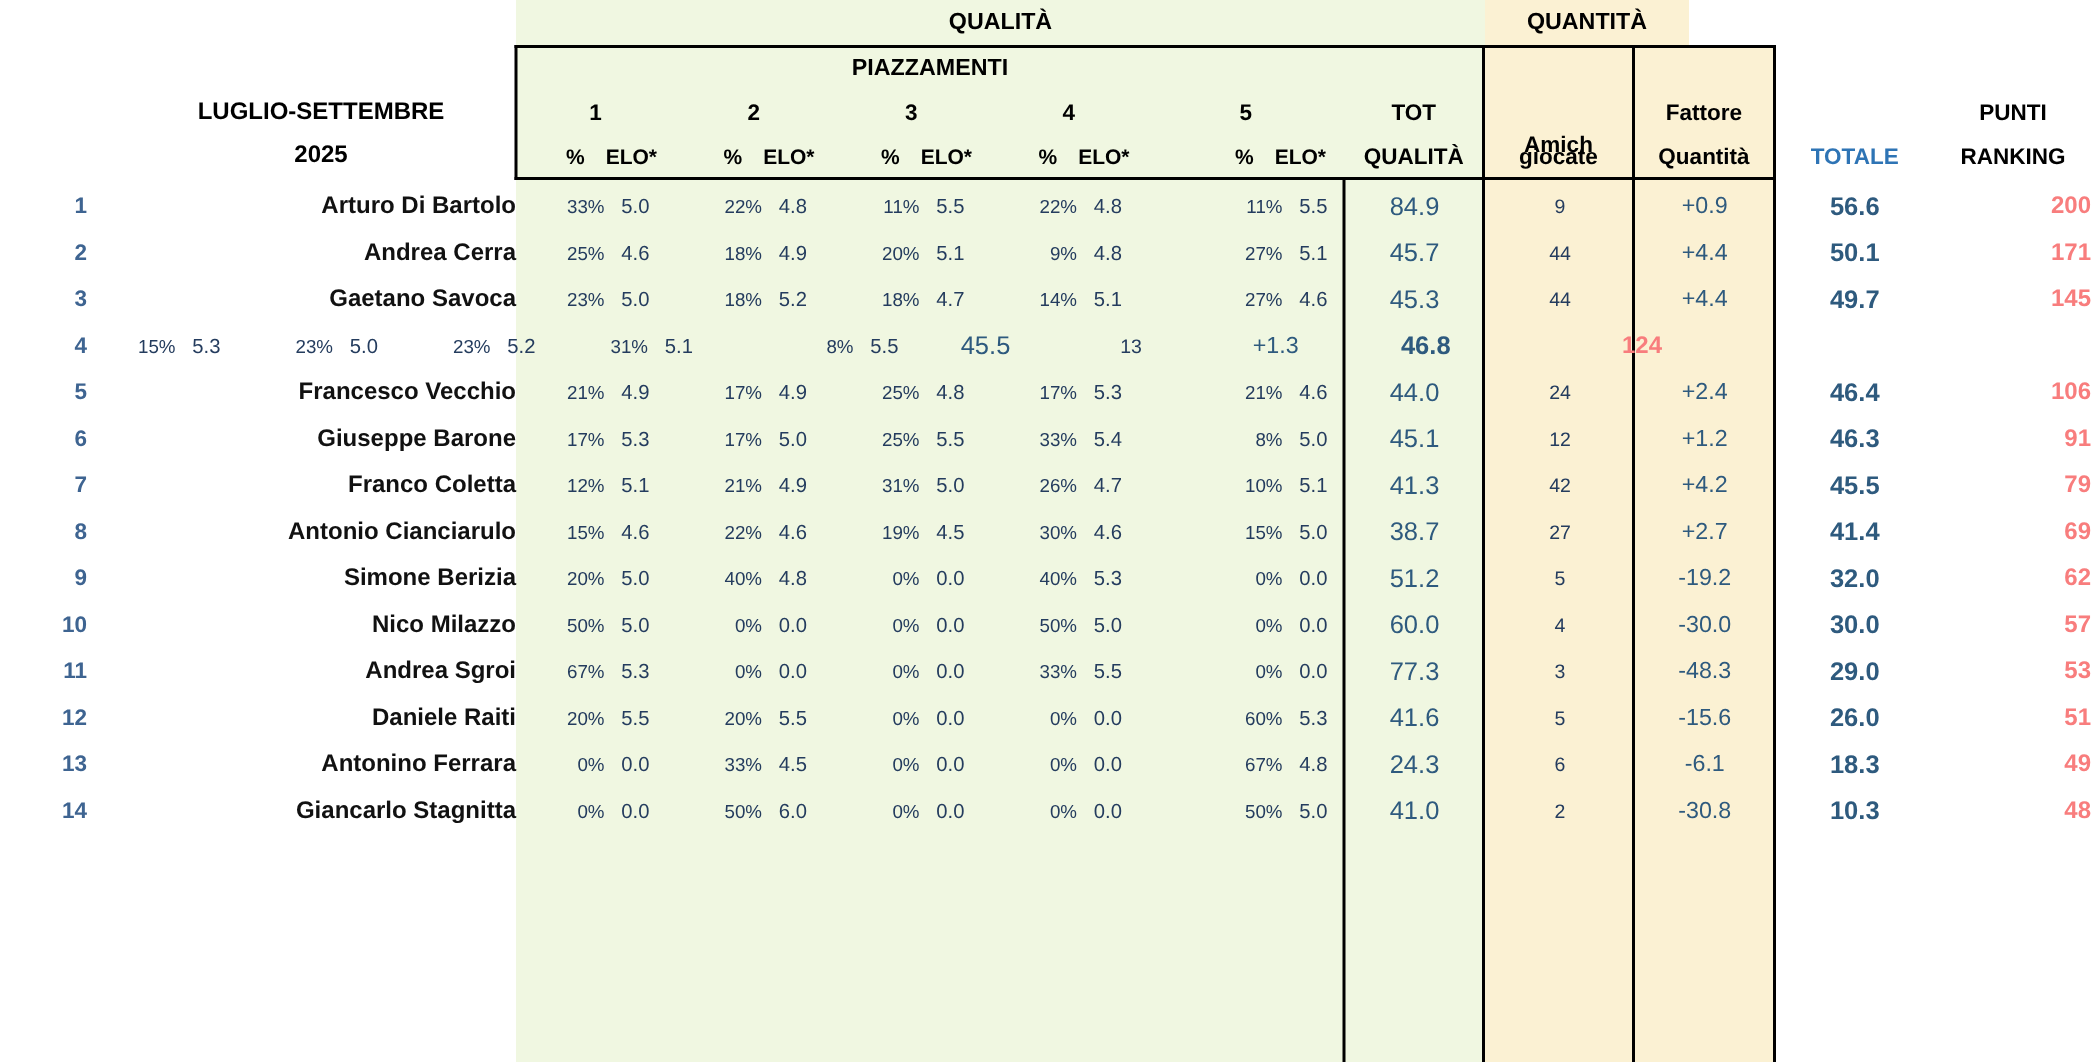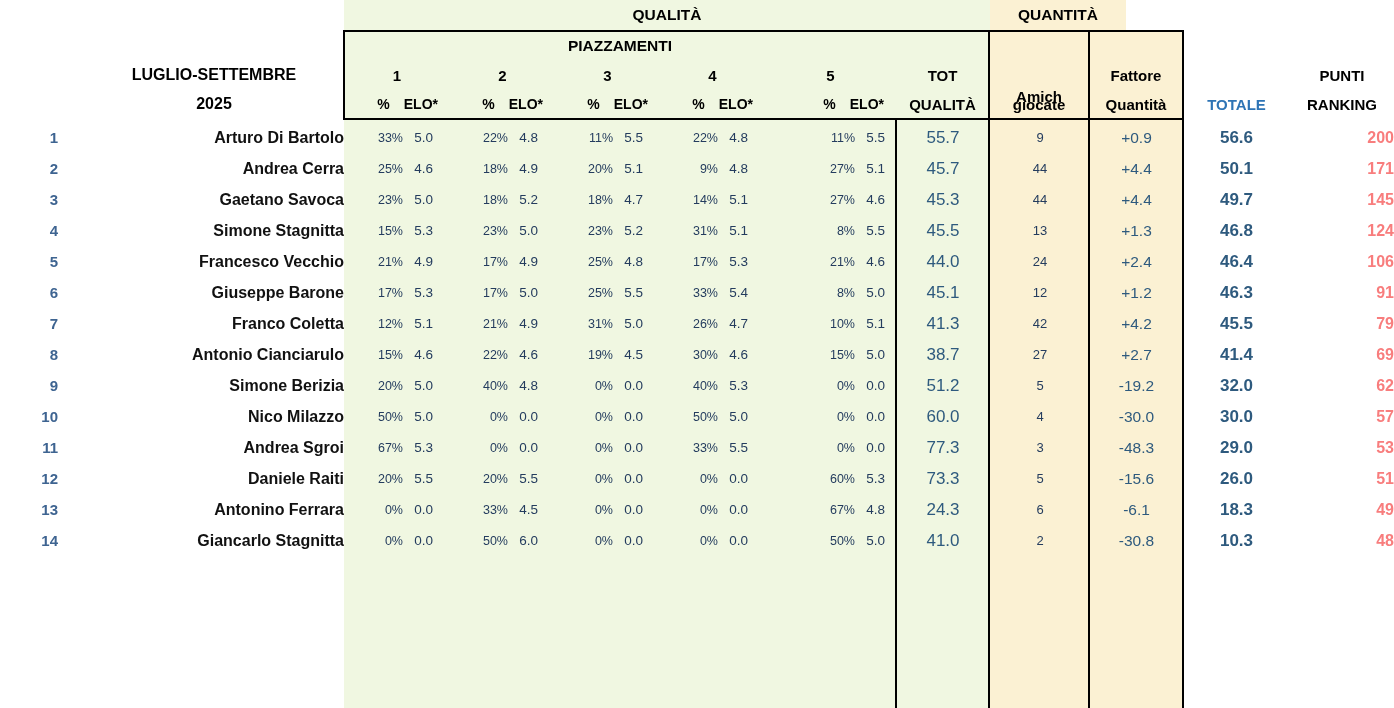--- a/index.html
+++ b/index.html
@@ -147,21 +147,21 @@
           <span class="elo">5.5</span>
         </div>
       <div class="c g w105">
           <span class="pct">22%</span>
           <span class="elo">4.8</span>
         </div>
       <div class="c g g5">
           <span class="pct">11%</span>
           <span class="elo">5.5</span>
         </div>
-      <div class="c tot">55.7</div>
+      <div class="c tot">84.9</div>
       <div class="c amich">9</div>
       <div class="c fattore">+0.9</div>
       <div class="c totale">56.6</div>
       <div class="c ranking">200</div>
     </div>
 
     <div class="row">
       <div class="c rank">2</div>
       <div class="c name">Andrea Cerra</div>
       <div class="c g g14">
@@ -216,21 +216,20 @@
         </div>
       <div class="c tot">45.3</div>
       <div class="c amich">44</div>
       <div class="c fattore">+4.4</div>
       <div class="c totale">49.7</div>
       <div class="c ranking">145</div>
     </div>
 
     <div class="row">
       <div class="c rank">4</div>
-      <div class="c name">Simone Stagnitta</div>
       <div class="c g g14">
           <span class="pct">15%</span>
           <span class="elo">5.3</span>
         </div>
       <div class="c g w105">
           <span class="pct">23%</span>
           <span class="elo">5.0</span>
         </div>
       <div class="c g w105">
           <span class="pct">23%</span>
@@ -477,21 +476,21 @@
           <span class="elo">0.0</span>
         </div>
       <div class="c g w105">
           <span class="pct">0%</span>
           <span class="elo">0.0</span>
         </div>
       <div class="c g g5">
           <span class="pct">60%</span>
           <span class="elo">5.3</span>
         </div>
-      <div class="c tot">73.3</div>
+      <div class="c tot">41.6</div>
       <div class="c amich">5</div>
       <div class="c fattore">-15.6</div>
       <div class="c totale">26.0</div>
       <div class="c ranking">51</div>
     </div>
 
     <div class="row">
       <div class="c rank">13</div>
       <div class="c name">Antonino Ferrara</div>
       <div class="c g g14">

